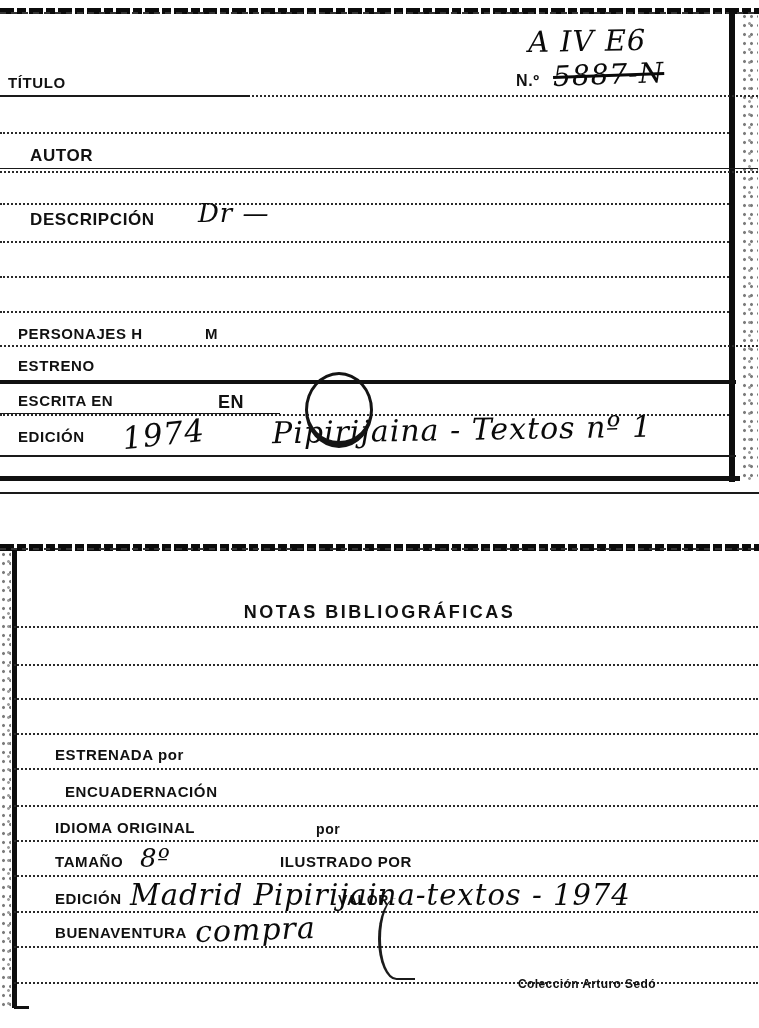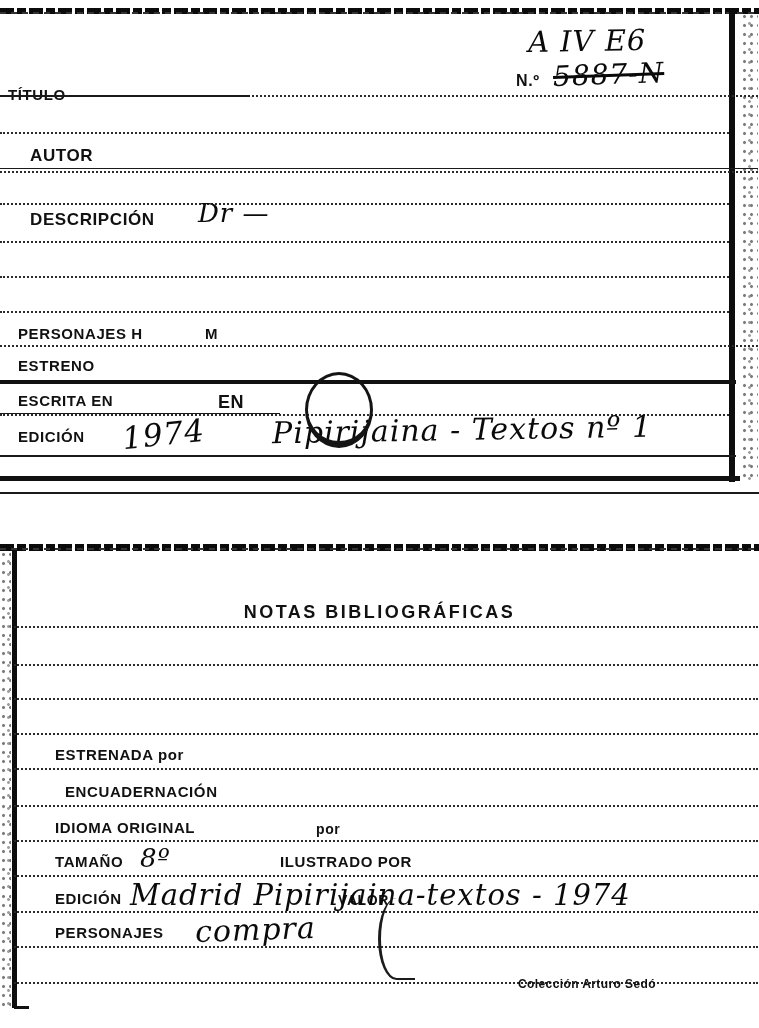--- a/index.html
+++ b/index.html
@@ -60,21 +60,21 @@
 
     <div class="abs torn" style="left:0;top:8px;width:759px;height:6px;"></div>
 
     <div class="abs vborder" style="left:729px;top:12px;width:6px;height:470px;"></div>
     <div class="abs noise" style="left:741px;top:12px;width:17px;height:470px;"></div>
 
     <div class="abs hw" style="left:528px;top:24px;font-size:29px;transform:rotate(-1deg);">A IV E6</div>
     <div class="abs lbl" style="left:516px;top:72px;font-size:16px;">N.º</div>
     <div class="abs hw strike" style="left:553px;top:58px;font-size:28px;transform:rotate(-2deg);">5887-N</div>
 
-    <div class="abs lbl" style="left:8px;top:74px;font-size:15px;margin-top:12px;">TÍTULO</div>
+    <div class="abs lbl" style="left:8px;top:74px;font-size:15px;">TÍTULO</div>
     <div class="abs rule-dot" style="left:0;top:95px;width:758px;"></div>
     <div class="abs rule-solid" style="left:0;top:95px;width:250px;"></div>
 
     <div class="abs rule-dot" style="left:0;top:132px;width:729px;"></div>
 
     <div class="abs lbl" style="left:30px;top:146px;font-size:17px;">AUTOR</div>
     <div class="abs rule-solid" style="left:0;top:168px;width:758px;border-bottom-width:1px;"></div>
     <div class="abs rule-dot" style="left:0;top:171px;width:758px;"></div>
 
     <div class="abs rule-dot" style="left:0;top:203px;width:729px;"></div>
@@ -135,21 +135,21 @@
     <div class="abs lbl" style="left:55px;top:313px;font-size:15px;">TAMAÑO</div>
     <div class="abs hw" style="left:140px;top:303px;font-size:26px;">8º</div>
     <div class="abs lbl" style="left:280px;top:313px;font-size:15px;">ILUSTRADO POR</div>
     <div class="abs rule-dot" style="left:14px;top:335px;width:744px;"></div>
 
     <div class="abs lbl" style="left:55px;top:350px;font-size:15px;">EDICIÓN</div>
     <div class="abs lbl" style="left:338px;top:352px;font-size:14px;">VALOR</div>
     <div class="abs hw" style="left:130px;top:338px;font-size:29px;">Madrid Pipirijaina-textos - 1974</div>
     <div class="abs rule-dot" style="left:14px;top:371px;width:744px;"></div>
 
-    <div class="abs lbl" style="left:55px;top:384px;font-size:15px;">PERSONAJES</div>
+    <div class="abs lbl" style="left:55px;top:384px;font-size:15px;">BUENAVENTURA</div>
     <div class="abs hw" style="left:195px;top:372px;font-size:30px;transform:rotate(-2deg);">compra</div>
     <div class="abs paren" style="left:378px;top:358px;width:34px;height:80px;"></div>
     <div class="abs rule-dot" style="left:14px;top:406px;width:744px;"></div>
 
     <div class="abs rule-dot" style="left:14px;top:442px;width:744px;"></div>
     <div class="abs lbl" style="left:518px;top:437px;font-size:12px;letter-spacing:.4px;">Colección Arturo Sedó</div>
 
     <div class="abs cornerL" style="left:14px;top:448px;width:12px;height:18px;"></div>
   </div>
 

